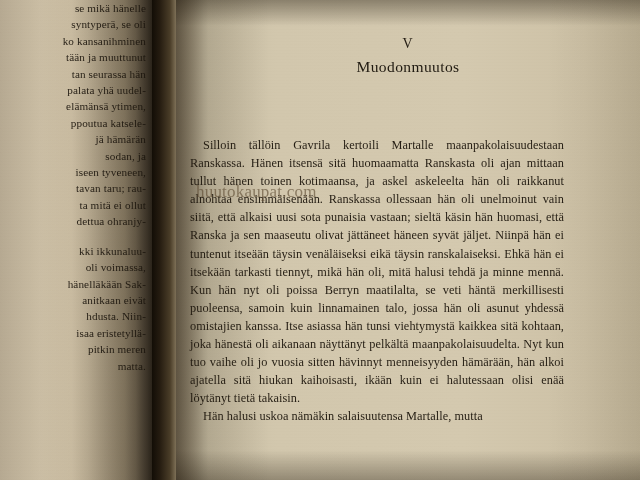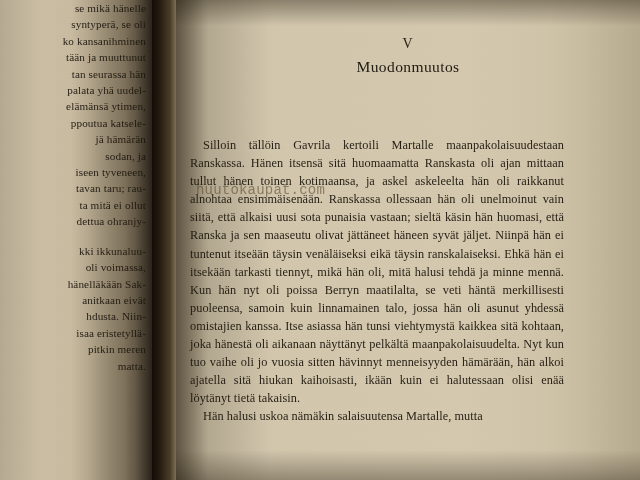--- a/index.html
+++ b/index.html
@@ -123,24 +123,24 @@
     letter-spacing: 0.05px;
   }
   .body-text p { margin: 0; text-indent: 13px; }
   .body-text p.first { text-indent: 13px; }
 
   
   .watermark {
     position: absolute;
     left: 196px;
     top: 182px;
-    font-size: 14px;
+    font-size: 17px;
     color: rgba(90,72,46,0.60);
     letter-spacing: 0.2px;
-    font-family: Liberation Mono, monospace;
+    font-family: Liberation Serif, serif;
     pointer-events: none;
     white-space: nowrap;
   }
 
   
   .grain {
     position: absolute;
     inset: 0;
     pointer-events: none;
     opacity: 0.10;

